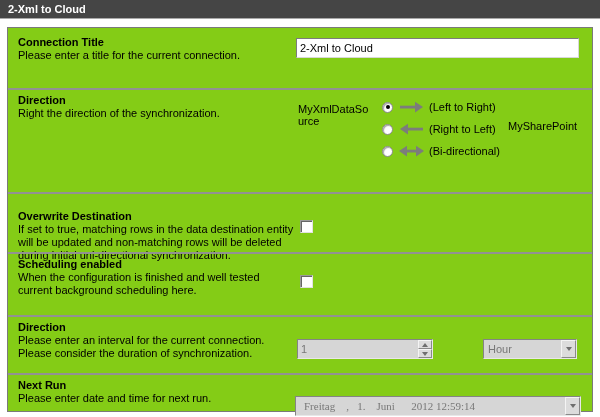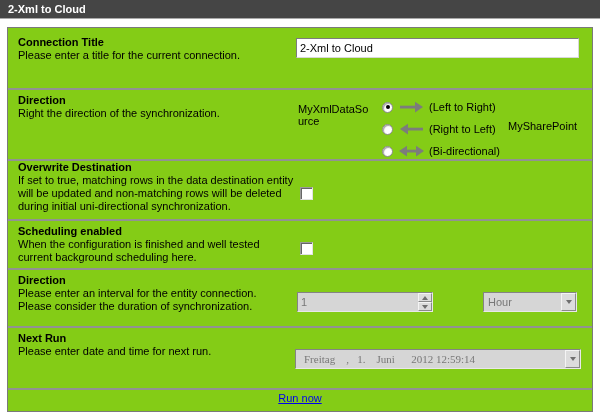--- a/index.html
+++ b/index.html
@@ -10,22 +10,22 @@
     background:#454545; border-bottom:1px solid #a9a9a9; color:#fff;
     font-weight:bold; font-size:11px; line-height:18px; padding-left:8px; }
 
   .panel { position:absolute; left:7px; top:27px; width:586px; height:385px;
     background:#84cc16; border:1px solid #7a7a7a; }
 
   .sec { position:relative; width:100%; }
   .sec + .sec { border-top:2px solid #929292; }
   .sec1 { height:60px; padding-top:8px; }
   .sec2 { height:71px; padding-top:4px; }
-  .sec3 { height:60px; padding-top:0; }
-  .sec4 { height:49px; padding-top:4px; }
+  .sec3 { height:60px; padding-top:16px;margin-top:33px; }
+  .sec4 { height:63px; padding-top:4px; }
   .sec5 { height:58px; padding-top:4px; }
   .sec6 { height:62px; padding-top:4px; }
   .sec7 { height:17px; text-align:center; padding-top:2px; }
 
   .heading { font-weight:bold; padding-left:10px; line-height:13px; }
   .desc { padding-left:10px; line-height:13px; white-space:pre-line; }
 
   .textbox { position:absolute; left:288px; top:10px; width:283px; height:20px;
     border:1px solid; border-color:#7c7c7c #d8d8d8 #d8d8d8 #7c7c7c;
     background:#fff; font-family:"Liberation Sans", sans-serif; font-size:11px;
@@ -146,21 +146,21 @@
 
   <section class="sec sec4">
     <div class="heading">Scheduling enabled</div>
     <div class="desc">When the configuration is finished and well tested
 current background scheduling here.</div>
     <span class="cb"></span>
   </section>
 
   <section class="sec sec5">
     <div class="heading">Direction</div>
-    <div class="desc">Please enter an interval for the entity connection.
+    <div class="desc">Please enter an interval for the current connection.
 Please consider the duration of synchronization.</div>
 
     <div class="dfield spinner">
       <span class="spin-value">1</span>
       <span class="spin-btns">
         <span class="spin-btn">
             <i class="tri-up"></i>
           </span>
         <span class="spin-btn">
             <i class="tri-down"></i>

